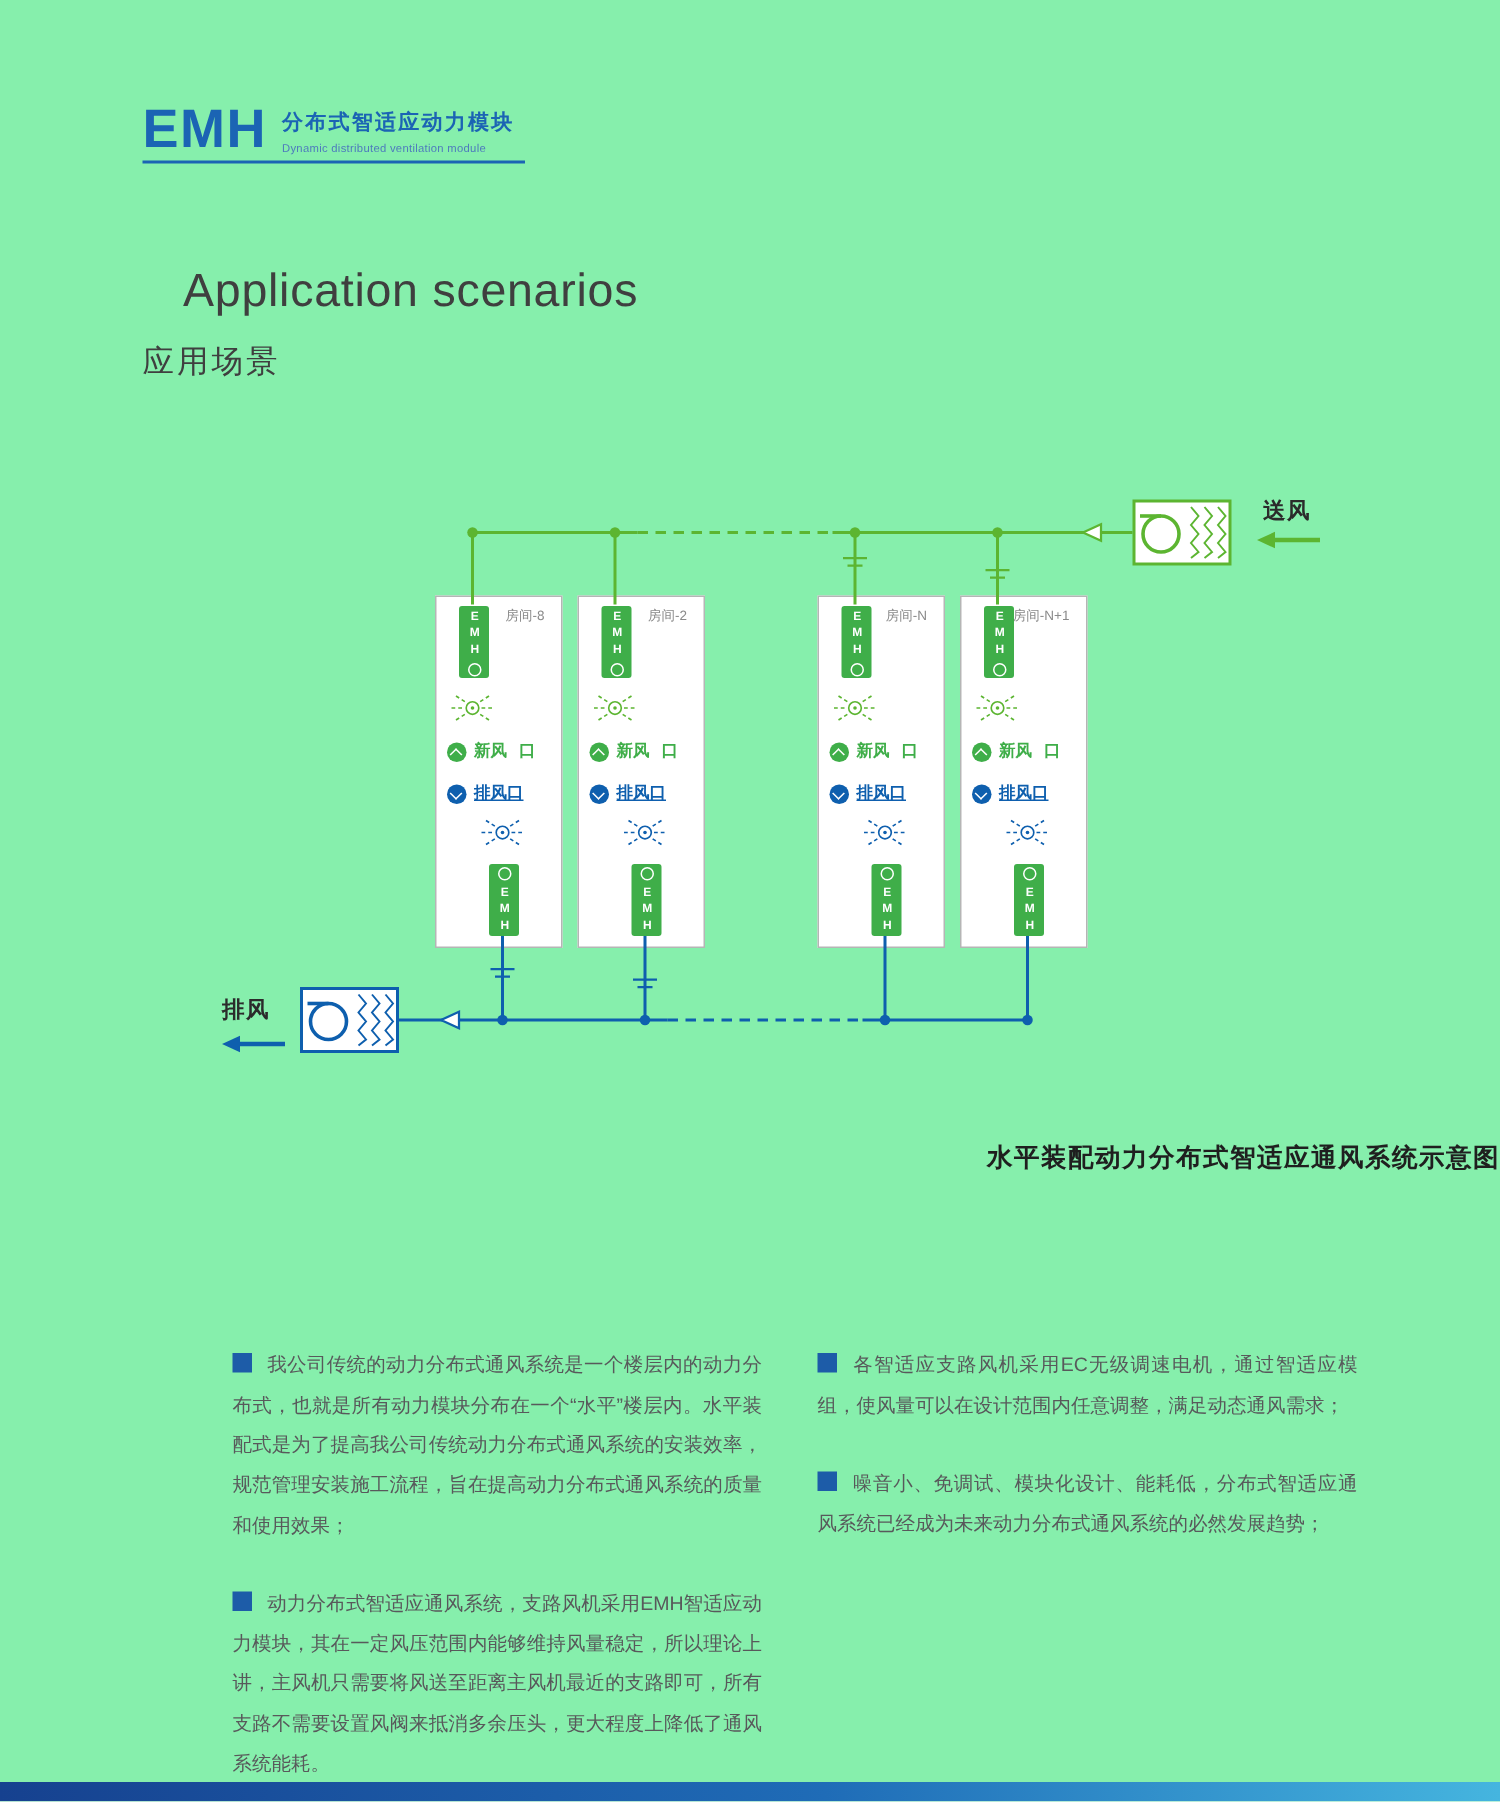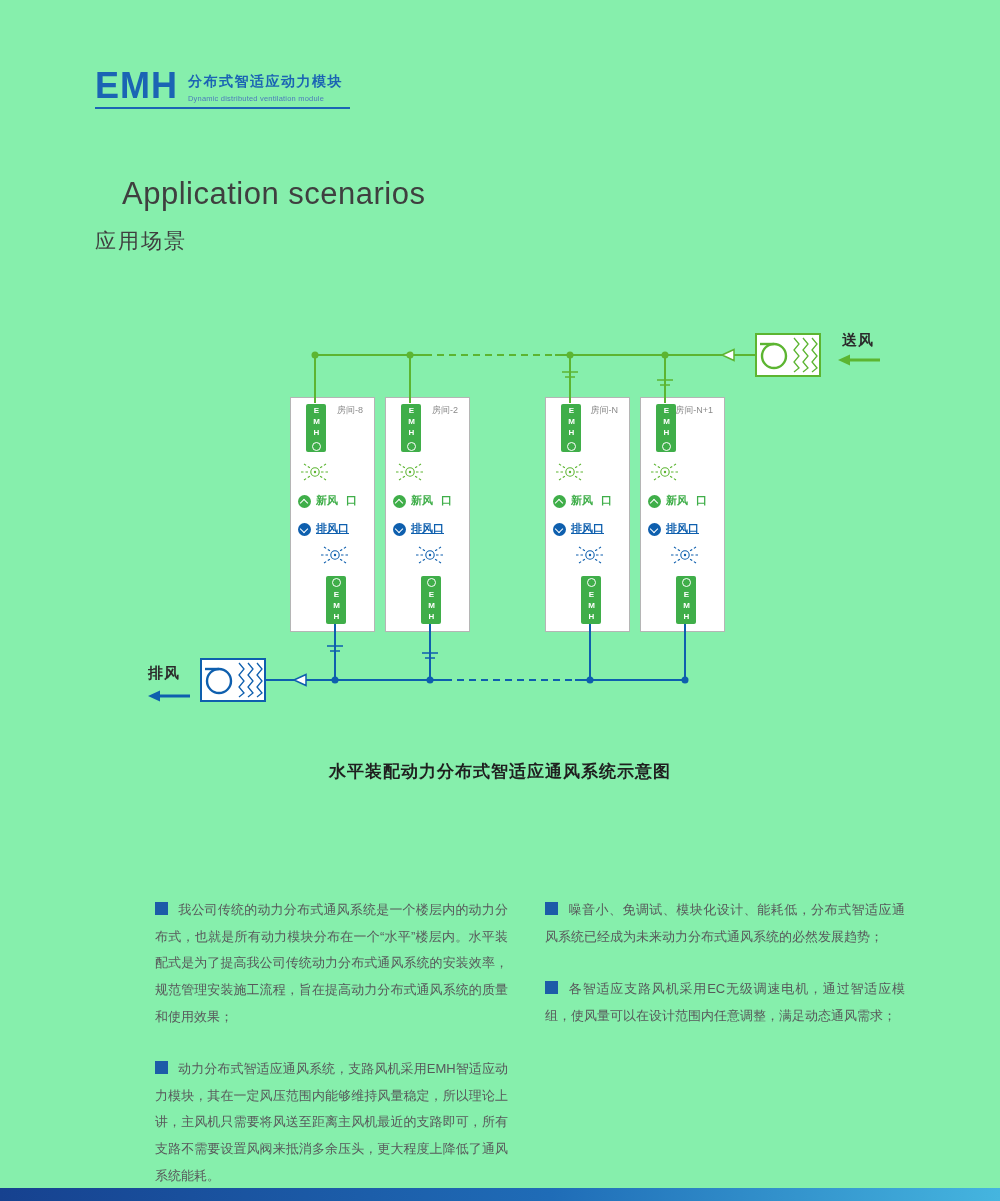--- a/index.html
+++ b/index.html
@@ -52,21 +52,21 @@
   .circ::after { content:""; position:absolute; width:5px; height:5px;
                  border-left:1.6px solid #fff; border-top:1.6px solid #fff;
                  left:3.2px; top:4.6px; transform:rotate(45deg); }
   .circ.blue::after { transform:rotate(225deg); top:2.6px; }
 
   .supply-label  { position:absolute; left:842px; top:331px; font-size:15px; font-weight:bold;
                    color:#2b2b2b; letter-spacing:1px; z-index:3; }
   .exhaust-label { position:absolute; left:148px; top:664px; font-size:15px; font-weight:bold;
                    color:#2b2b2b; letter-spacing:1px; z-index:3;text-align:right; }
 
-  .caption { position:absolute; left:0; right:0; top:760px; text-align:center;
+  .caption { position:absolute; left:0; right:0; top:760px; text-align:right;
              font-size:17px; font-weight:bold; color:#1f1f1f; letter-spacing:1px; }
 
   
   .col { position:absolute; top:897px; font-size:13px; color:#58595b; line-height:2.05; text-align:justify; }
   .col-left  { left:155px; width:353px; }
   .col-right { left:545px; width:360px; }
   .col p { margin:0 0 26px 0; }
   .bullet { display:inline-block; width:13px; height:13px; background:#1d5ca8;
             margin-right:10px; transform:translateY(1px); }
 
@@ -245,19 +245,19 @@
   <div class="supply-label">送风</div>
   <div class="exhaust-label">排风</div>
 
   <div class="caption">水平装配动力分布式智适应通风系统示意图</div>
 
   <div class="col col-left">
     <p><span class="bullet"></span><span>我公司传统的动力分布式通风系统是一个楼层内的动力分布式，也就是所有动力模块分布在一个“水平”楼层内。水平装配式是为了提高我公司传统动力分布式通风系统的安装效率，规范管理安装施工流程，旨在提高动力分布式通风系统的质量和使用效果；</span></p>
     <p><span class="bullet"></span><span>动力分布式智适应通风系统，支路风机采用EMH智适应动力模块，其在一定风压范围内能够维持风量稳定，所以理论上讲，主风机只需要将风送至距离主风机最近的支路即可，所有支路不需要设置风阀来抵消多余压头，更大程度上降低了通风系统能耗。</span></p>
   </div>
   <div class="col col-right">
+    <p><span class="bullet"></span><span>各智适应支路风机采用EC无级调速电机，通过智适应模组，使风量可以在设计范围内任意调整，满足动态通风需求；</span></p>
     <p><span class="bullet"></span><span>噪音小、免调试、模块化设计、能耗低，分布式智适应通风系统已经成为未来动力分布式通风系统的必然发展趋势；</span></p>
-    <p><span class="bullet"></span><span>各智适应支路风机采用EC无级调速电机，通过智适应模组，使风量可以在设计范围内任意调整，满足动态通风需求；</span></p>
   </div>
 
   <div class="footer-bar"></div>
 
 </div>
 
 </body></html>

